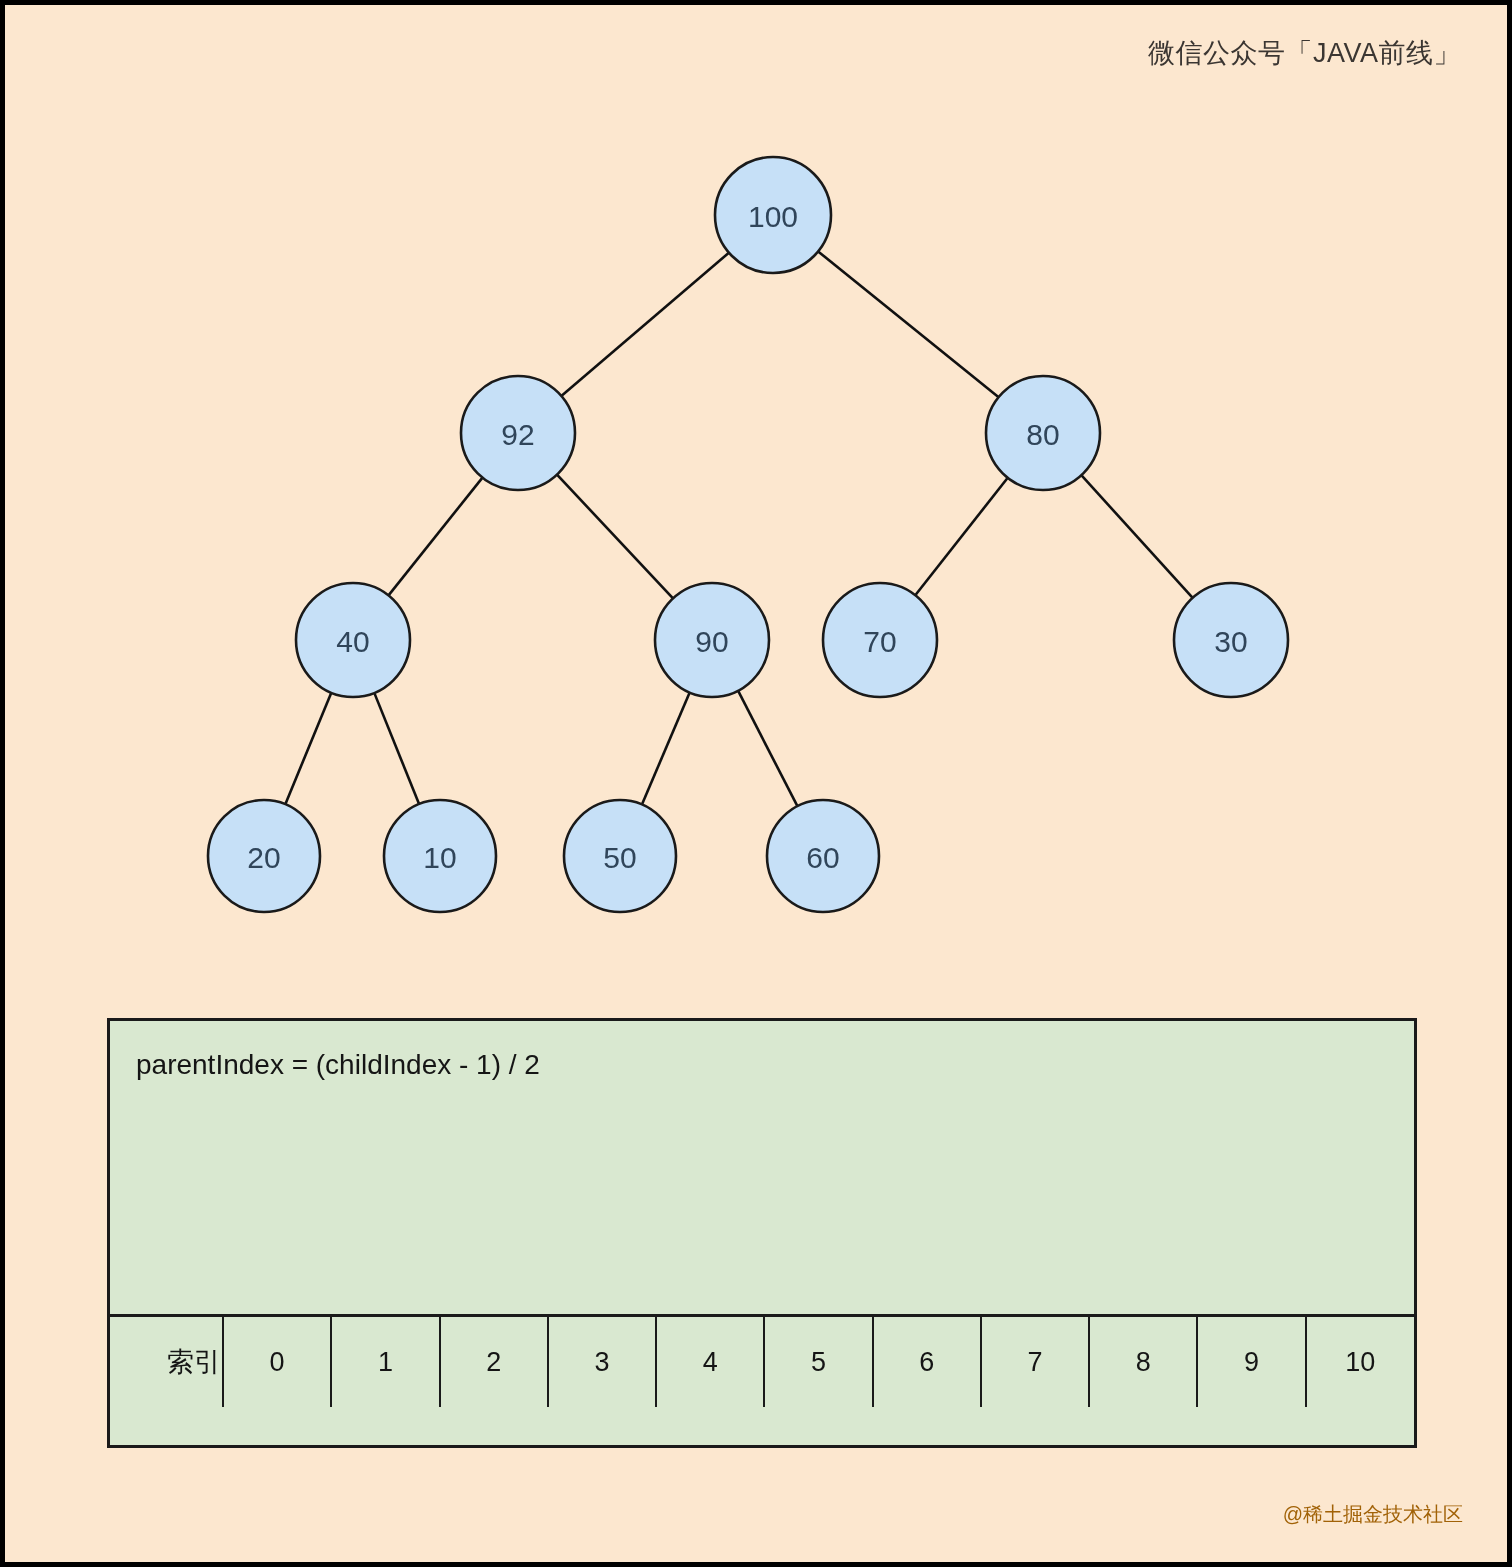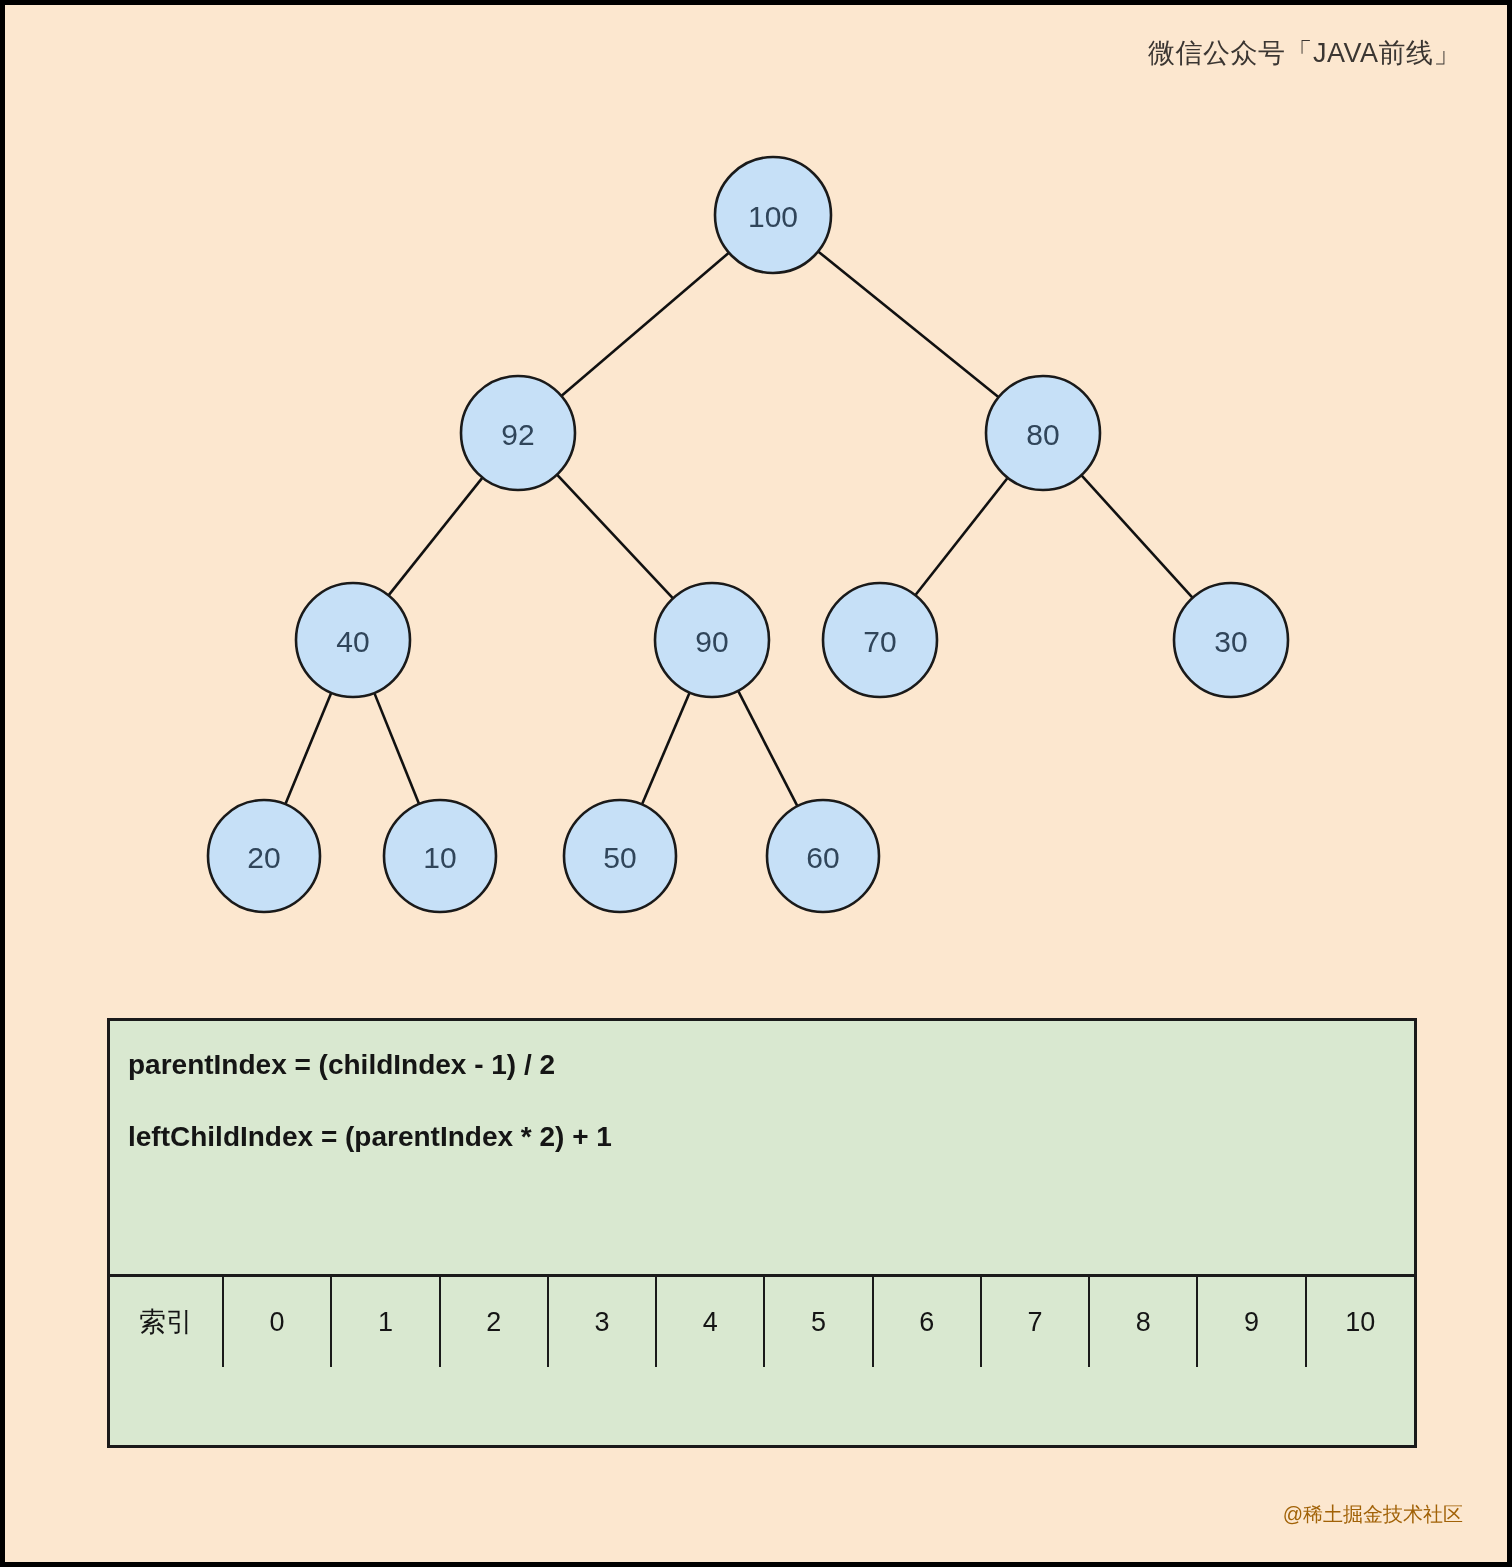--- a/index.html
+++ b/index.html
@@ -61,24 +61,23 @@
     position: absolute;
     left: 102px;
     top: 1013px;
     width: 1310px;
     height: 430px;
     background: #d9e8d0;
     border: 3px solid #1a1a1a;
     box-sizing: border-box;
   }
   #formula-area {
-    height: 253px;
+    height: 293px;
     box-sizing: border-box;
-    padding: 30px 0 0 18px;
-    font-weight: bold;
+    padding: 30px 0 0 26px;
   }
   .formula-line {
     font-size: 28px;
     color: #151515;
     line-height: 1;
     margin-bottom: 44px;
     white-space: nowrap;
   }
   #array-table {
     border-collapse: collapse;
@@ -92,20 +91,21 @@
     height: 88px;
     text-align: center;
     vertical-align: middle;
     font-size: 27px;
     color: #151515;
     background: #d9e8d0;
   }
   #array-table tr td:first-child {
     border-left: none;
     width: 110px;
+    text-align: right;
   }
   #array-table tr:first-child td {
     border-top: none;
   }
   #array-table tr:last-child td {
     border-bottom: none;
   }
   #array-table td:last-child {
     border-right: none;
   }
@@ -177,21 +177,20 @@
         <g>
           <circle cx="818" cy="851" r="56" class="node-circle"></circle>
           <text x="818" y="852" class="node-label">60</text>
         </g>
       </g>
   </svg>
 
   <div id="info-box">
     <div id="formula-area">
       <div class="formula-line">parentIndex = (childIndex - 1) / 2</div>
-      <div class="formula-line">leftChildIndex = (parentIndex * 2) + 1</div>
     </div>
     <table id="array-table">
       <tbody>
         <tr id="row-index">
           <td class="row-label">索引</td>
         <td>0</td>
             <td>1</td>
             <td>2</td>
             <td>3</td>
             <td>4</td>

